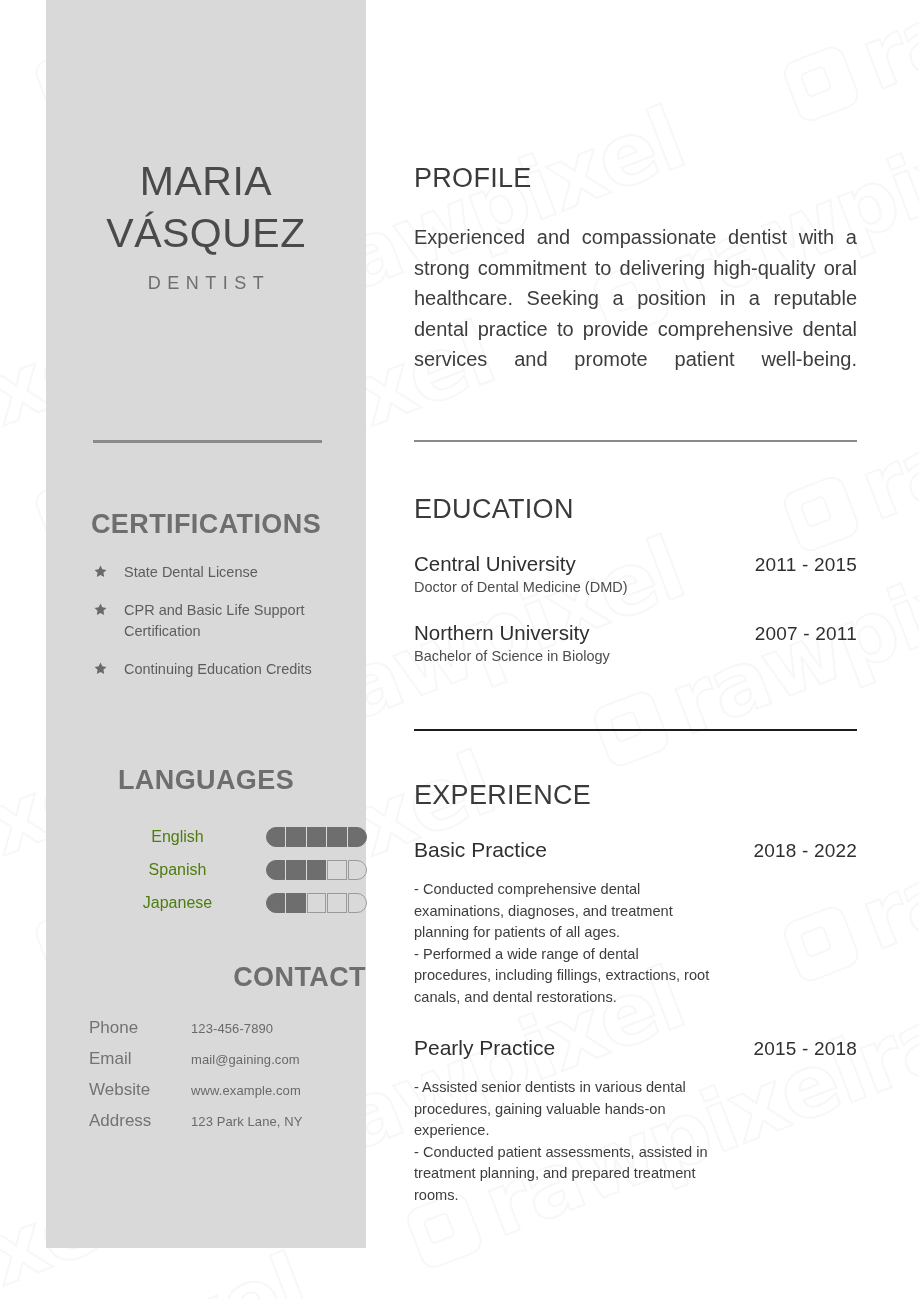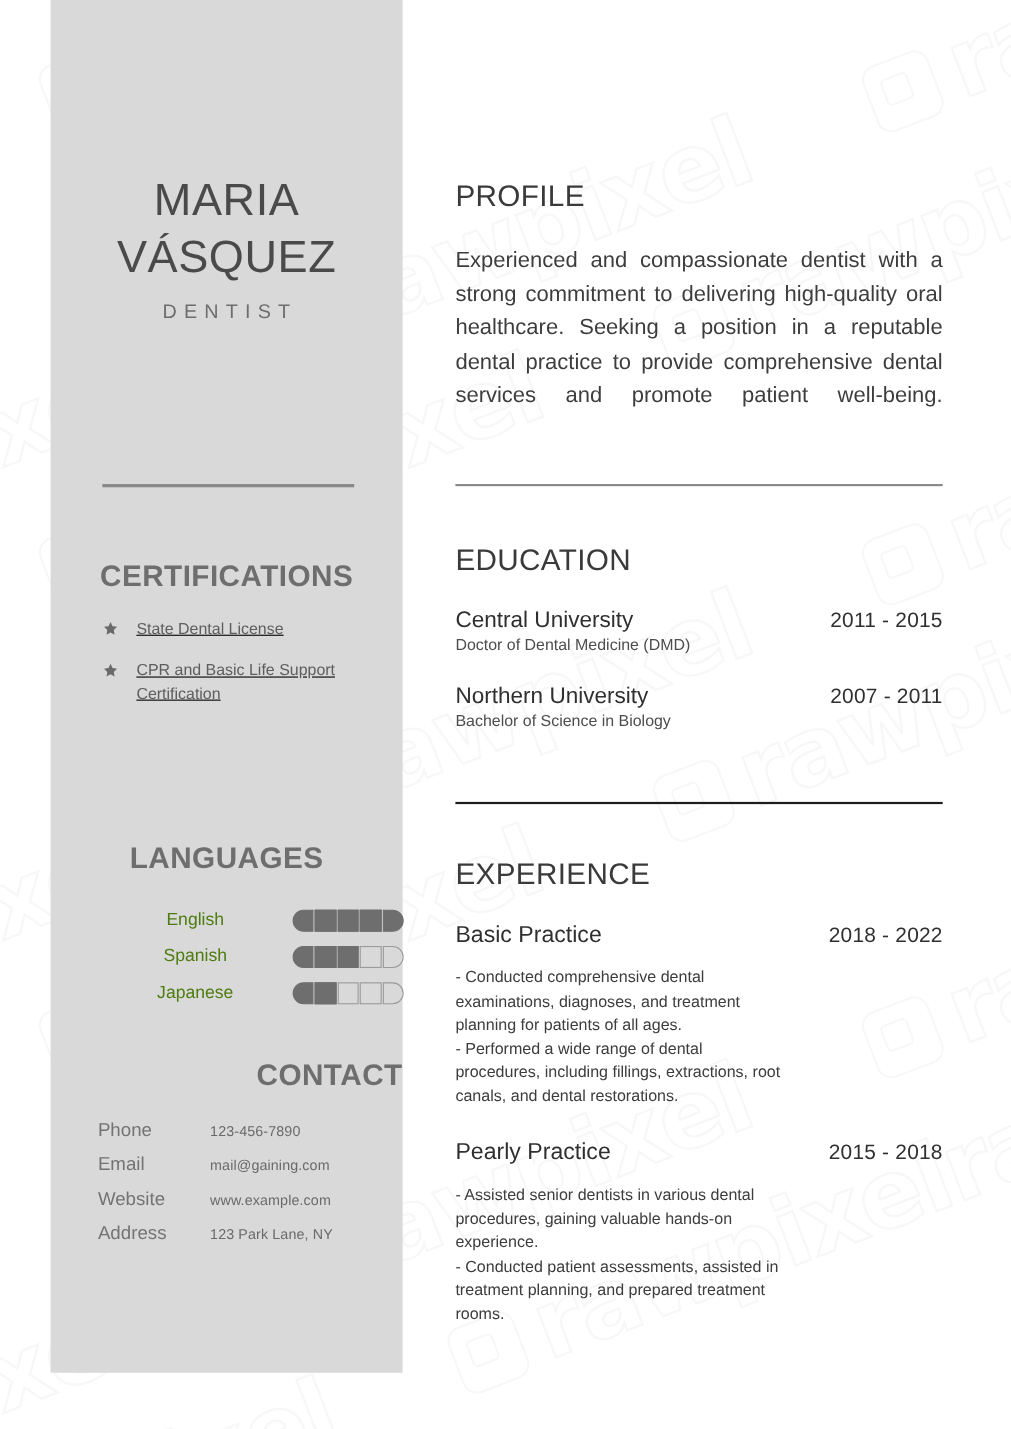--- a/index.html
+++ b/index.html
@@ -128,21 +128,20 @@
   #cert-list {
     position: absolute;
     left: 47px;
     top: 562px;
     width: 250px;
   }
   .cert-item {
     display: flex;
     align-items: flex-start;
     margin-bottom: 17px;
-    text-decoration: underline;
   }
   .cert-star {
     width: 26px;
     flex: 0 0 26px;
     padding-top: 2px;
     color: #6a6a6a;
     font-size: 15px;
     line-height: 19px;
     text-align: left;
   }
@@ -363,20 +362,28 @@
           <span class="cert-text">State Dental License</span>
         </div>
         <div class="cert-item">
           <span class="cert-star">
             <svg width="15" height="15" viewBox="0 0 24 24">
                 <path fill="#6a6a6a" d="M12 2.4l2.9 6.1 6.6.9-4.8 4.7 1.2 6.6L12 17.6 6.1 20.7l1.2-6.6L2.5 9.4l6.6-.9z"></path>
               </svg>
           </span>
           <span class="cert-text">CPR and Basic Life Support Certification</span>
         </div>
+        <div class="cert-item">
+          <span class="cert-star">
+            <svg width="15" height="15" viewBox="0 0 24 24">
+                <path fill="#6a6a6a" d="M12 2.4l2.9 6.1 6.6.9-4.8 4.7 1.2 6.6L12 17.6 6.1 20.7l1.2-6.6L2.5 9.4l6.6-.9z"></path>
+              </svg>
+          </span>
+          <span class="cert-text">Continuing Education Credits</span>
+        </div>
       </div>
 
       <div class="side-h" id="h-lang">LANGUAGES</div>
 
       <div id="lang-list">
         <div class="lang-row">
           <span class="lang-name">English</span>
           <span class="lang-bar">
               <span class="seg on"></span>
               <span class="seg on"></span>

